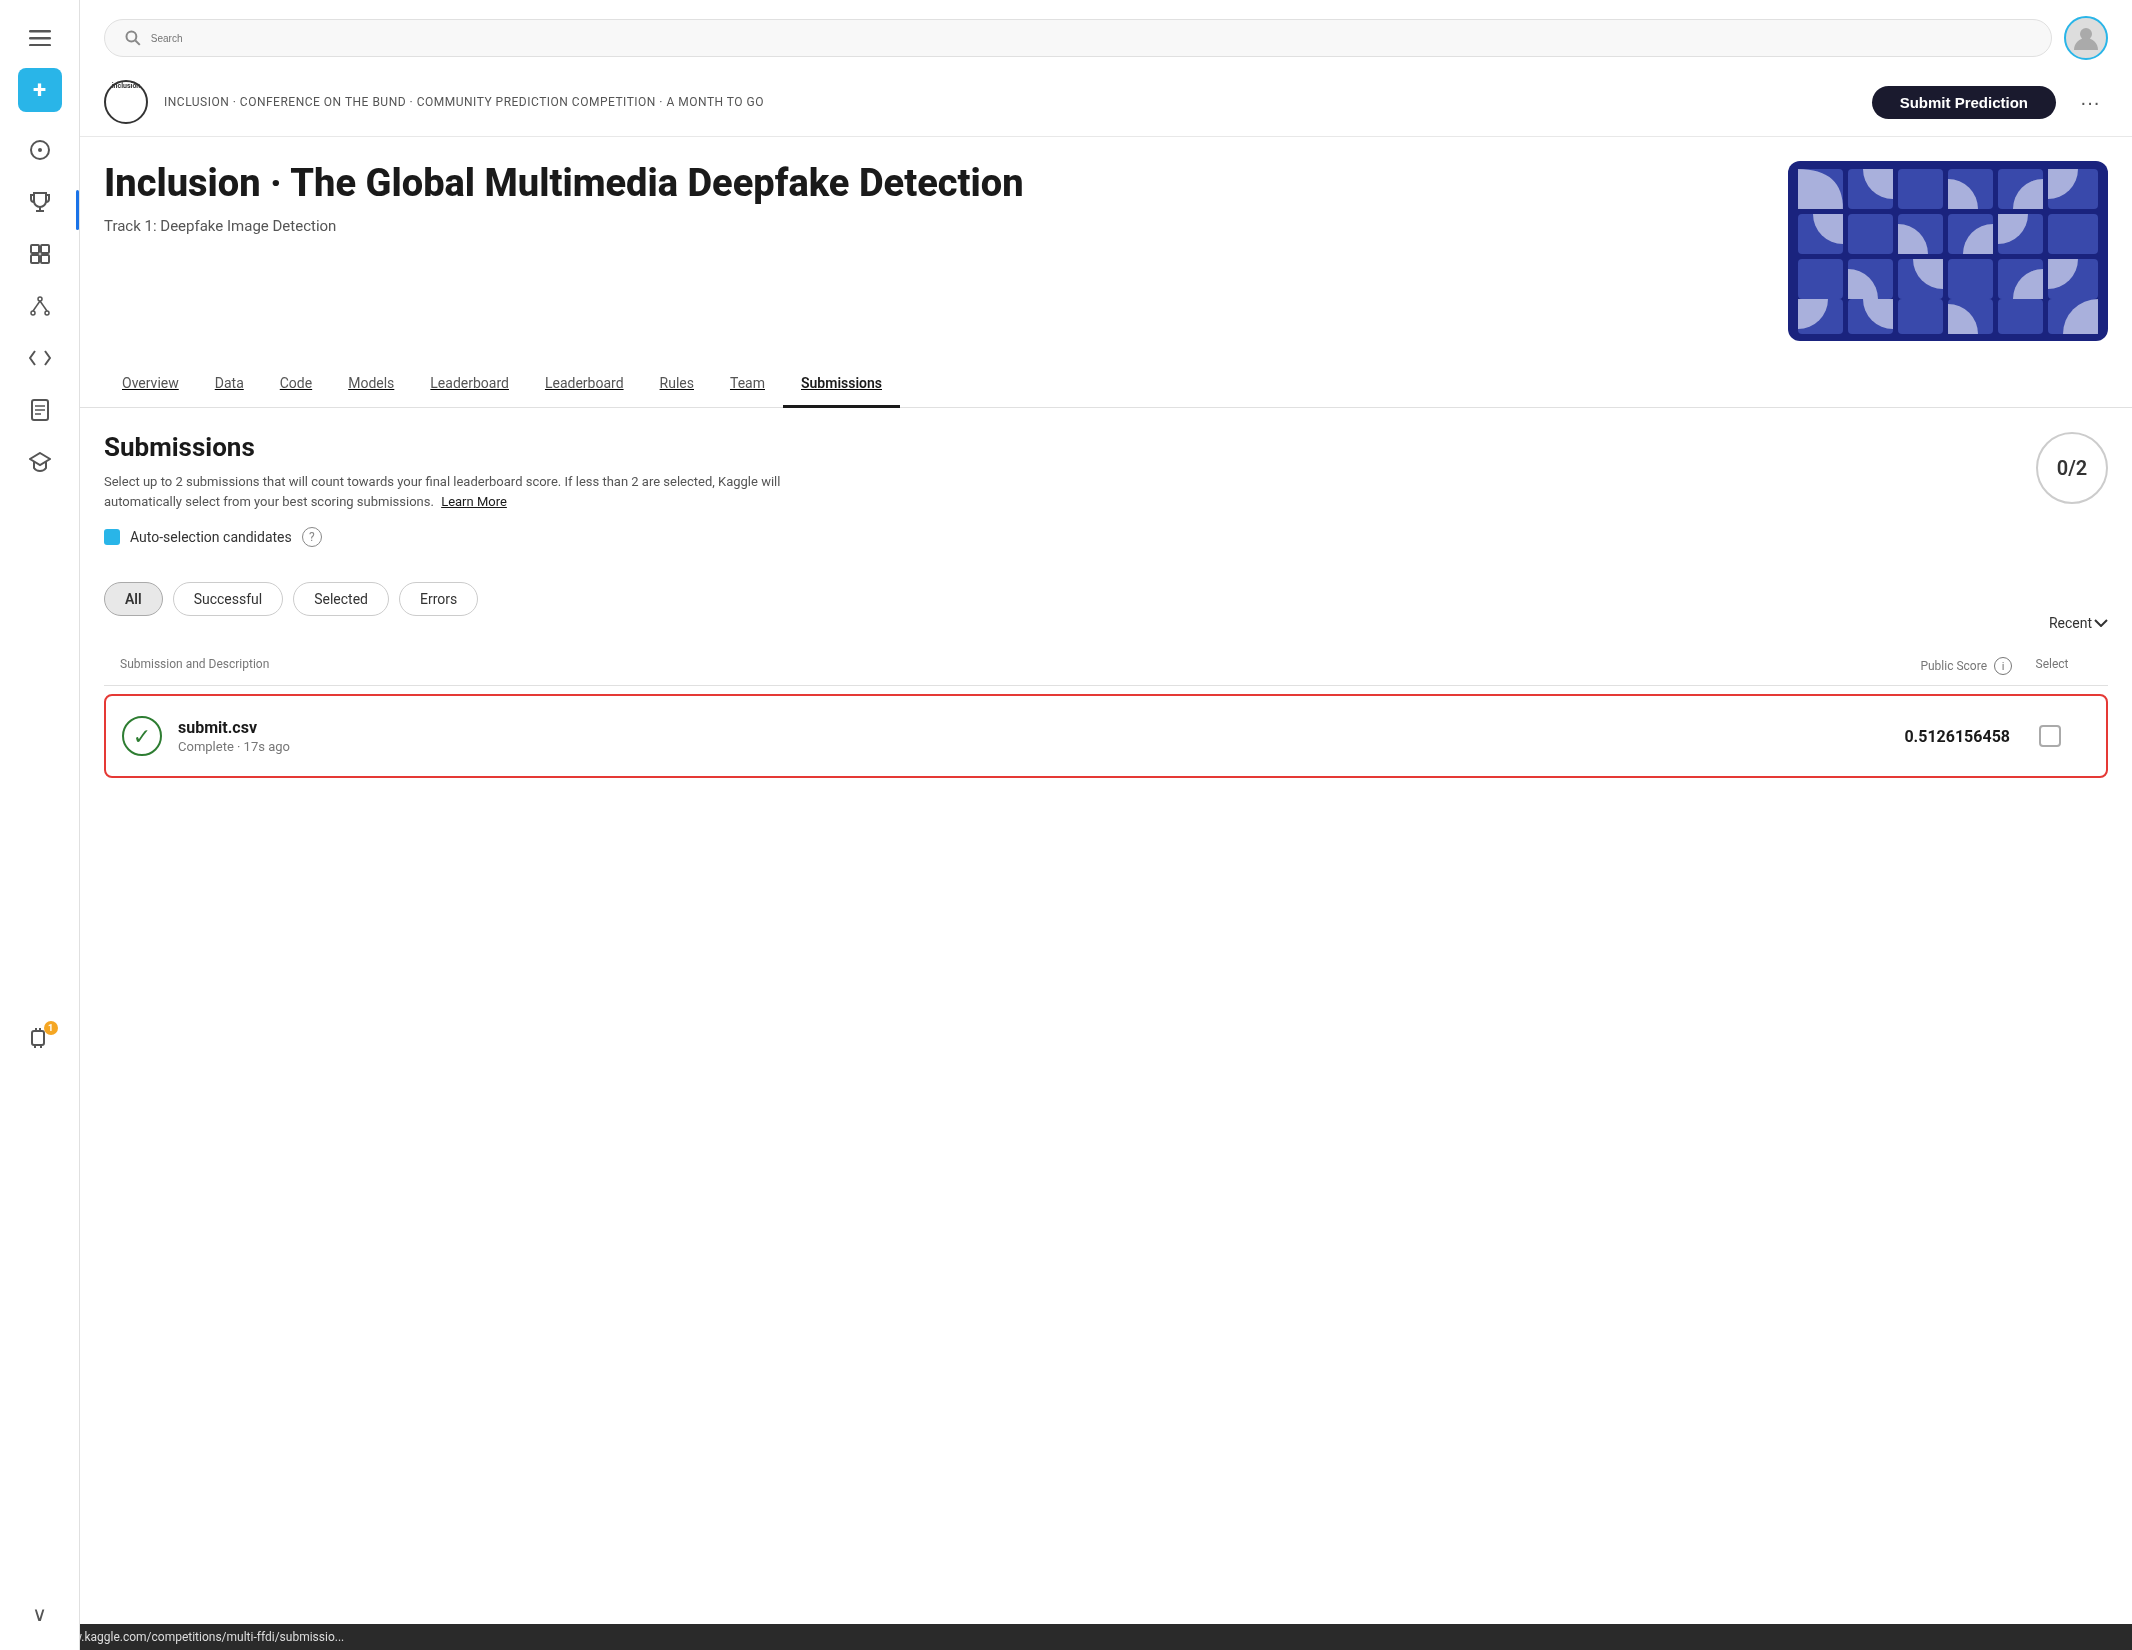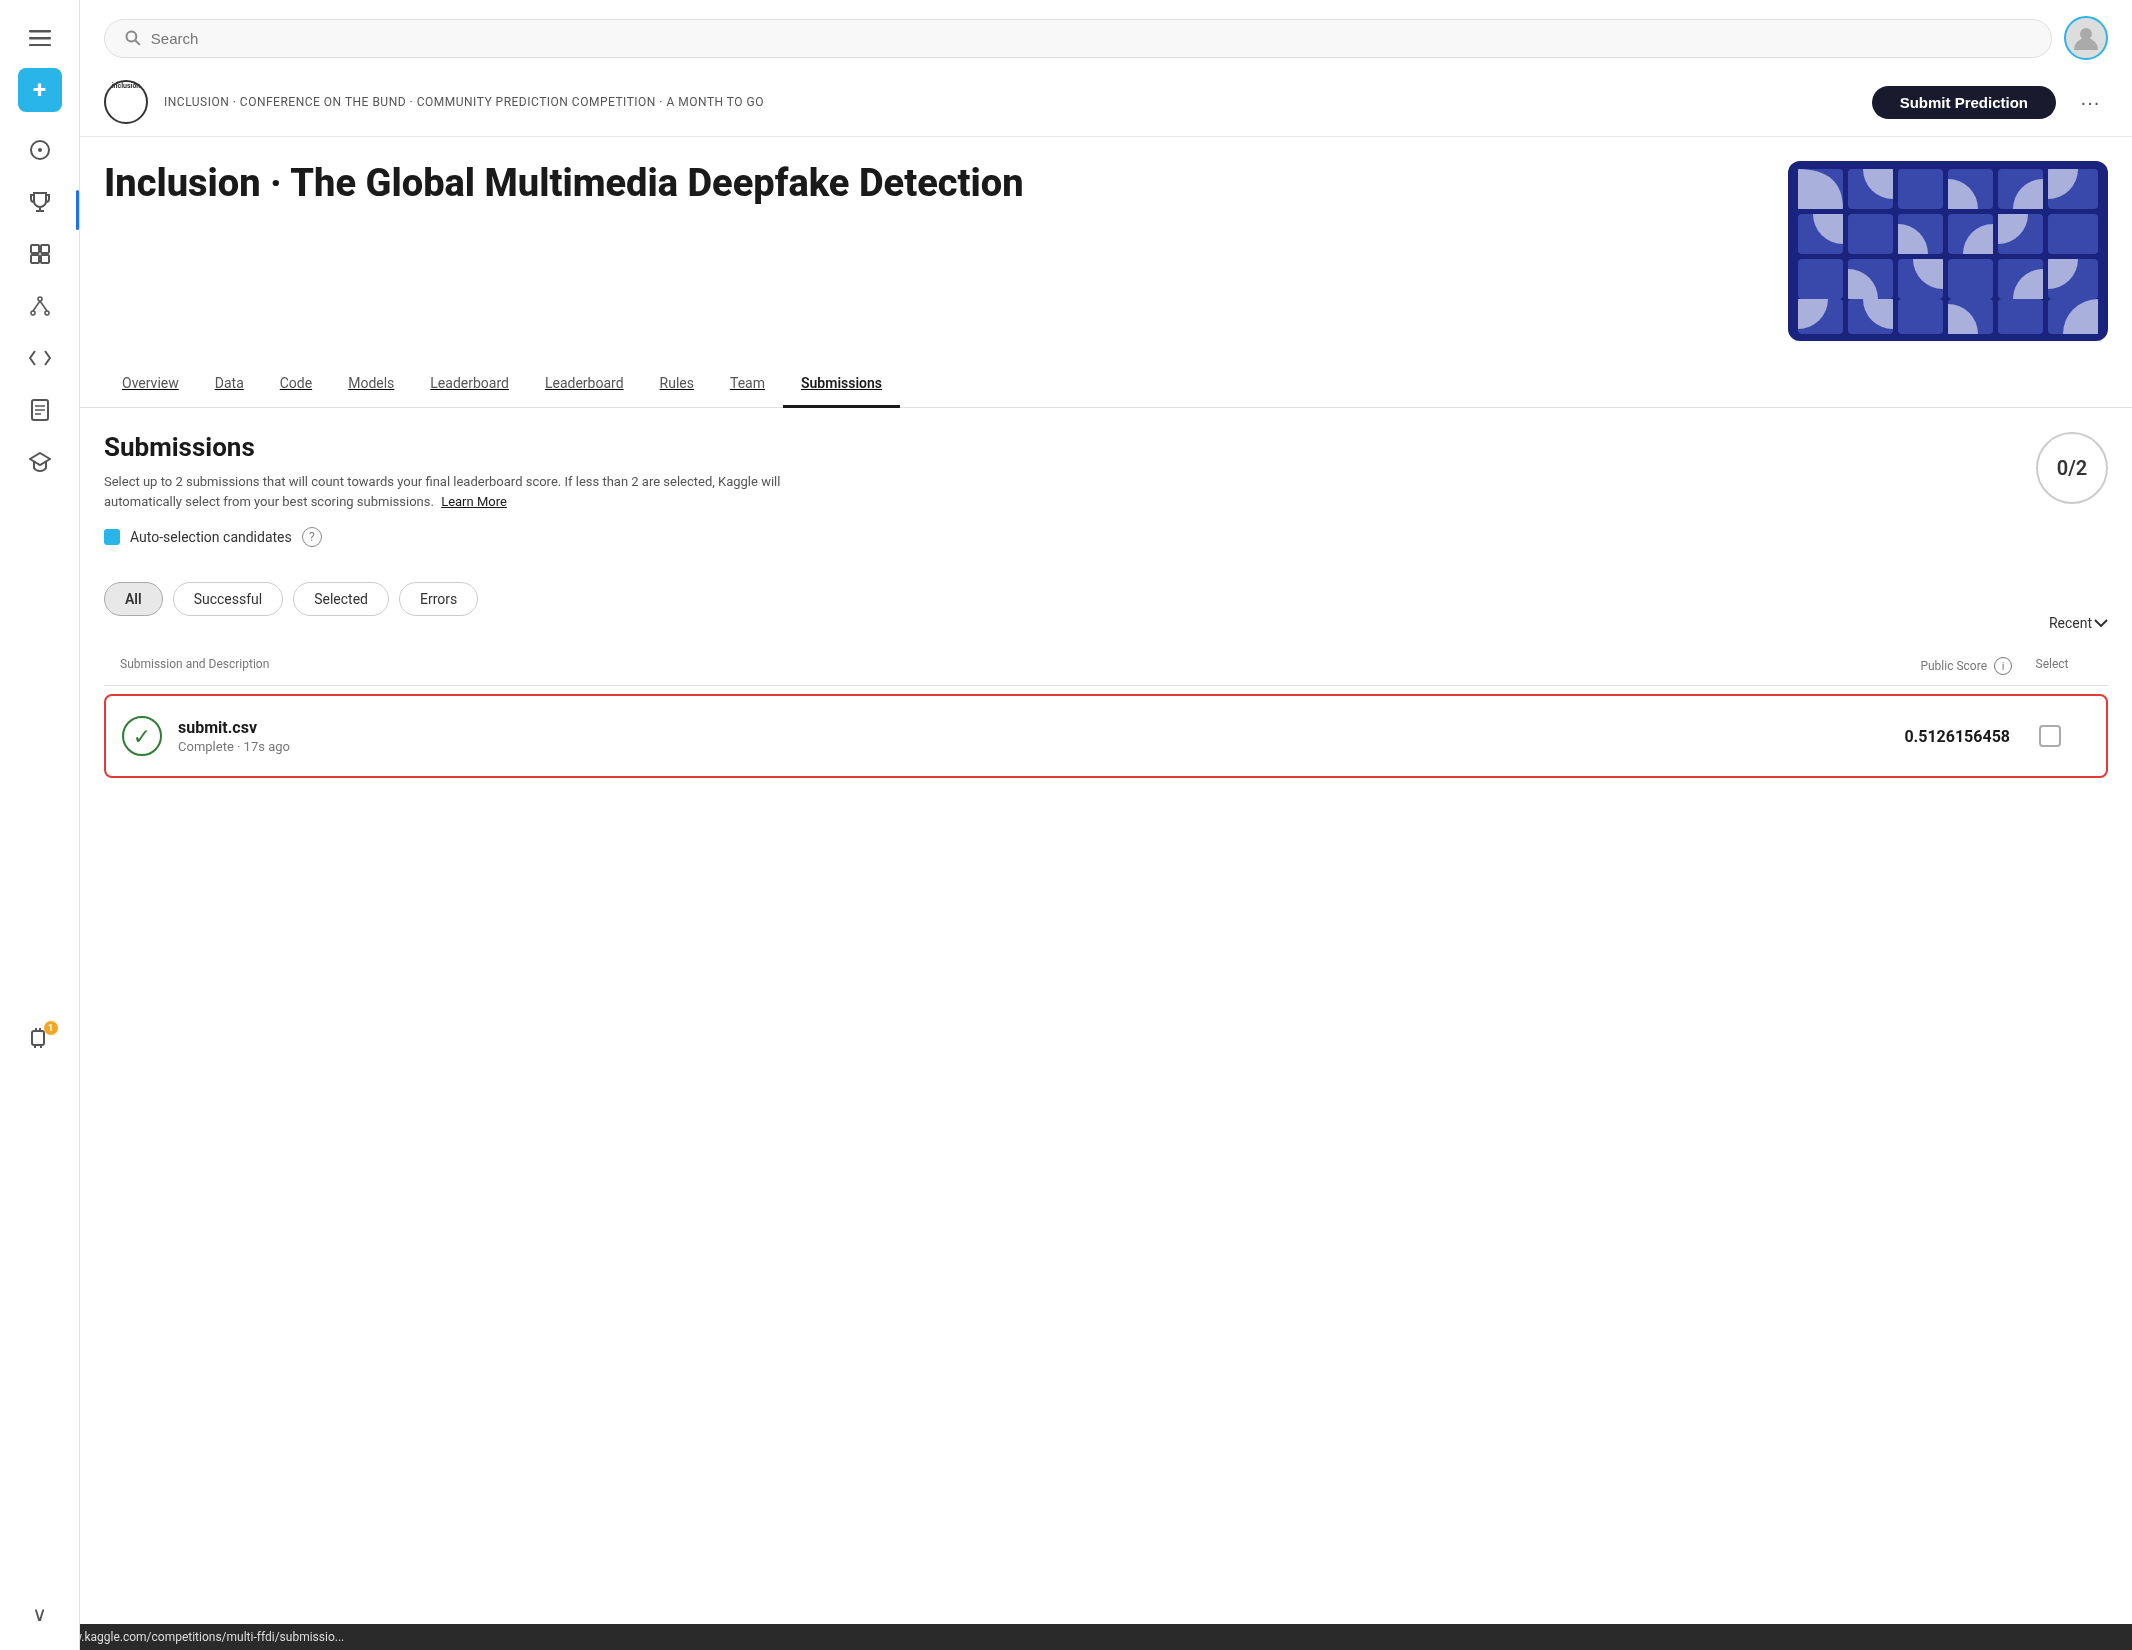--- a/index.html
+++ b/index.html
@@ -93,21 +93,21 @@
       align-items: center;
       background: #f8f8f8;
       border: 1px solid #e0e0e0;
       border-radius: 24px;
       padding: 10px 20px;
       gap: 10px;
     }
     .search-bar input {
       border: none;
       background: transparent;
-      font-size: 15px;
+      font-size: 10px;
       color: #555;
       outline: none;
       width: 100%;
     }
     .avatar-circle {
       width: 44px;
       height: 44px;
       border-radius: 50%;
       background: #ddd;
       display: flex;
@@ -527,20 +527,21 @@
       <span style="font-size:7px; font-weight:bold; color:#333;">inclusion</span>
     </div>
     <div class="comp-subtitle">INCLUSION · CONFERENCE ON THE BUND · COMMUNITY PREDICTION COMPETITION · A MONTH TO GO</div>
     <button class="submit-btn">Submit Prediction</button>
     <button class="more-btn">···</button>
   </div>
 
   <div class="comp-content">
     <div class="comp-title-area">
       <div class="comp-title">Inclusion · The Global Multimedia Deepfake Detection</div>
+      <div class="comp-track">Track 1: Deepfake Image Detection</div>
     </div>
     <div class="comp-banner">
 
       <svg width="310" height="175" viewBox="0 0 310 175" fill="none">
 
         <rect x="5" y="5" width="45" height="40" rx="4" fill="#3949ab"></rect>
         <path d="M5 5 Q50 5 50 45 L5 45 Z" fill="#c5cae9" opacity="0.8"></path>
 
         <rect x="55" y="5" width="45" height="40" rx="4" fill="#3949ab"></rect>
         <path d="M100 5 Q100 45 55 45" stroke="none"></path>

